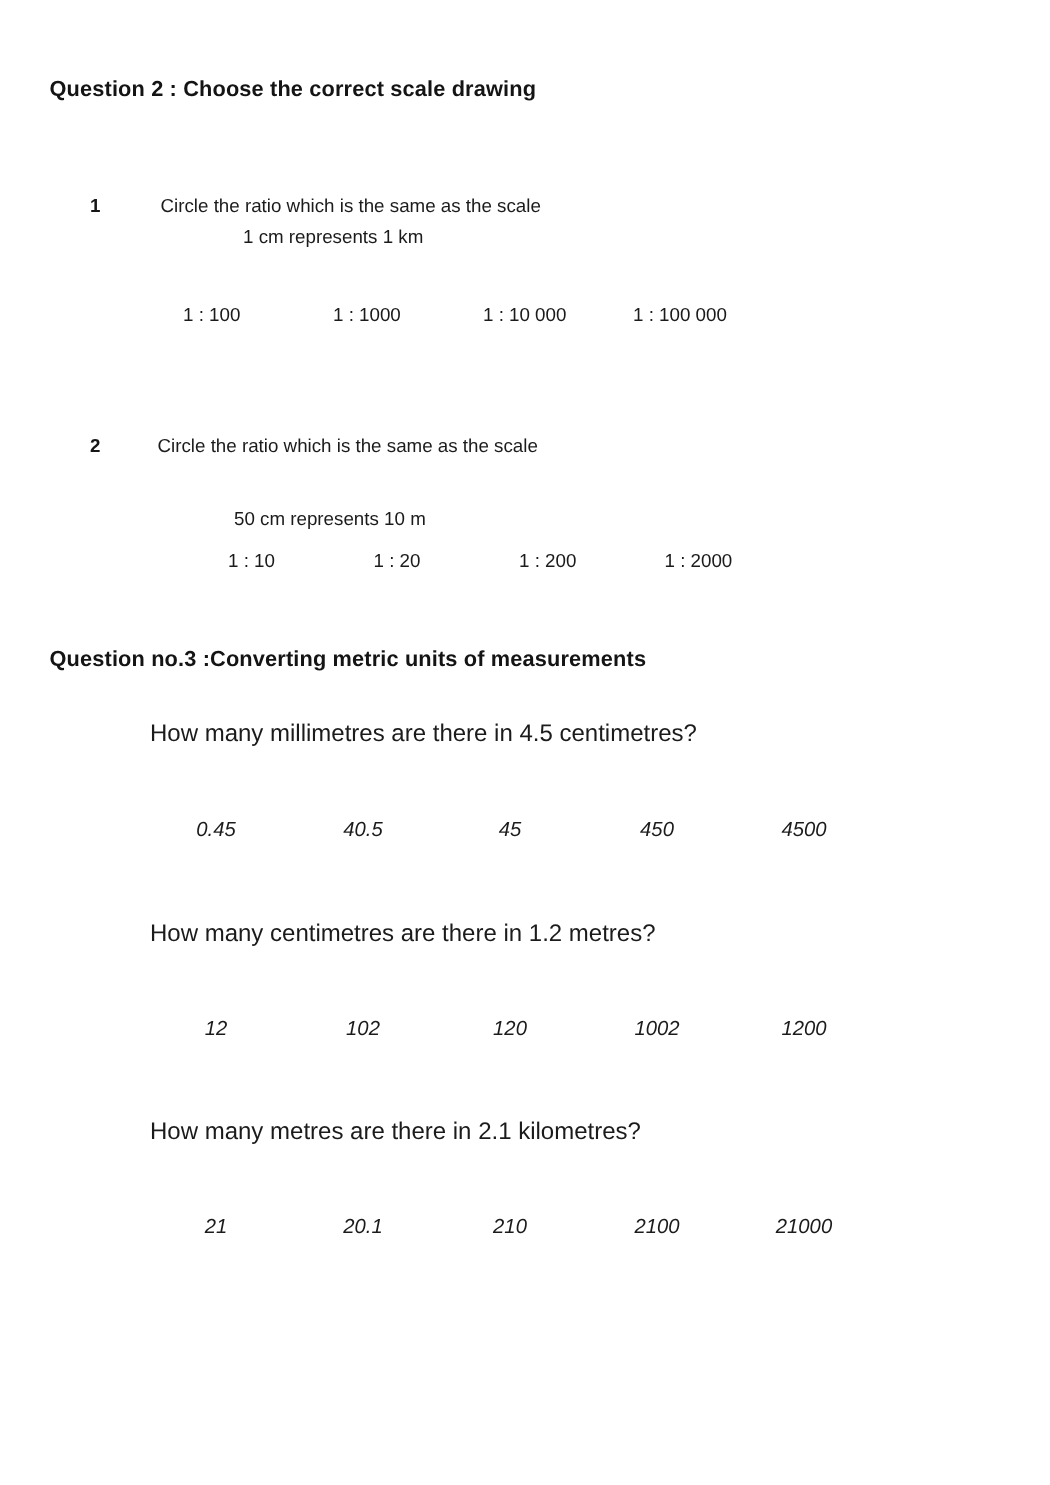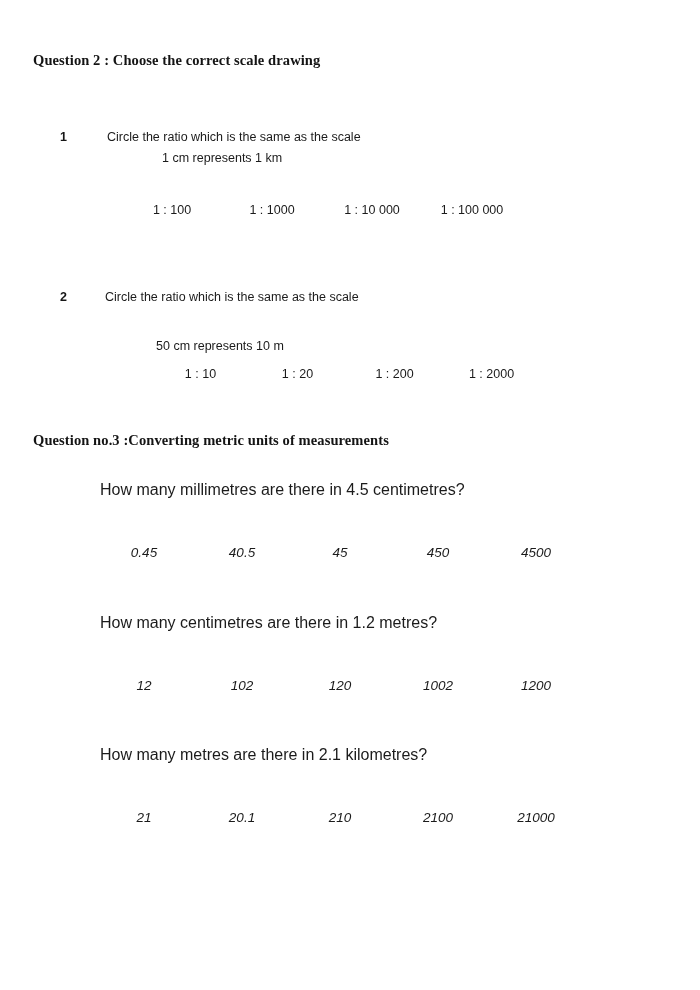--- a/index.html
+++ b/index.html
@@ -18,21 +18,21 @@
 
   .page {
     position: relative;
     width: 700px;
     height: 990px;
   }
 
   
   .section-heading {
     position: absolute;
-    font-family: Liberation Serif, serif;
+    font-family: Liberation Sans, sans-serif;
     font-weight: bold;
     font-size: 14.5px;
     letter-spacing: 0.1px;
     color: #141414;
     white-space: nowrap;
   }
   #heading-q2 { left: 33px; top: 52px; }
   #heading-q3 { left: 33px; top: 432px; }
 
   
@@ -68,21 +68,20 @@
   #scale-item-2 .item-prompt { left: 45px; }
   #scale-item-2 .item-scale { left: 96px; margin-top: 28px; }
 
   
   .ratio-row {
     position: absolute;
     display: flex;
     font-size: 12.5px;
     color: #1b1b1b;
     white-space: nowrap;
-    text-align: center;
   }
   #ratio-row-1 { left: 122px; top: 203px; }
   #ratio-row-2 { left: 152px; top: 367px; }
   #ratio-row-1 .ratio-option { width: 100px; }
   #ratio-row-2 .ratio-option { width: 97px; }
   .ratio-option { display: inline-block; }
 
   
   .conversion-block { position: absolute; left: 0; width: 700px; }
   #conversion-block-0 { top: 481px; }

